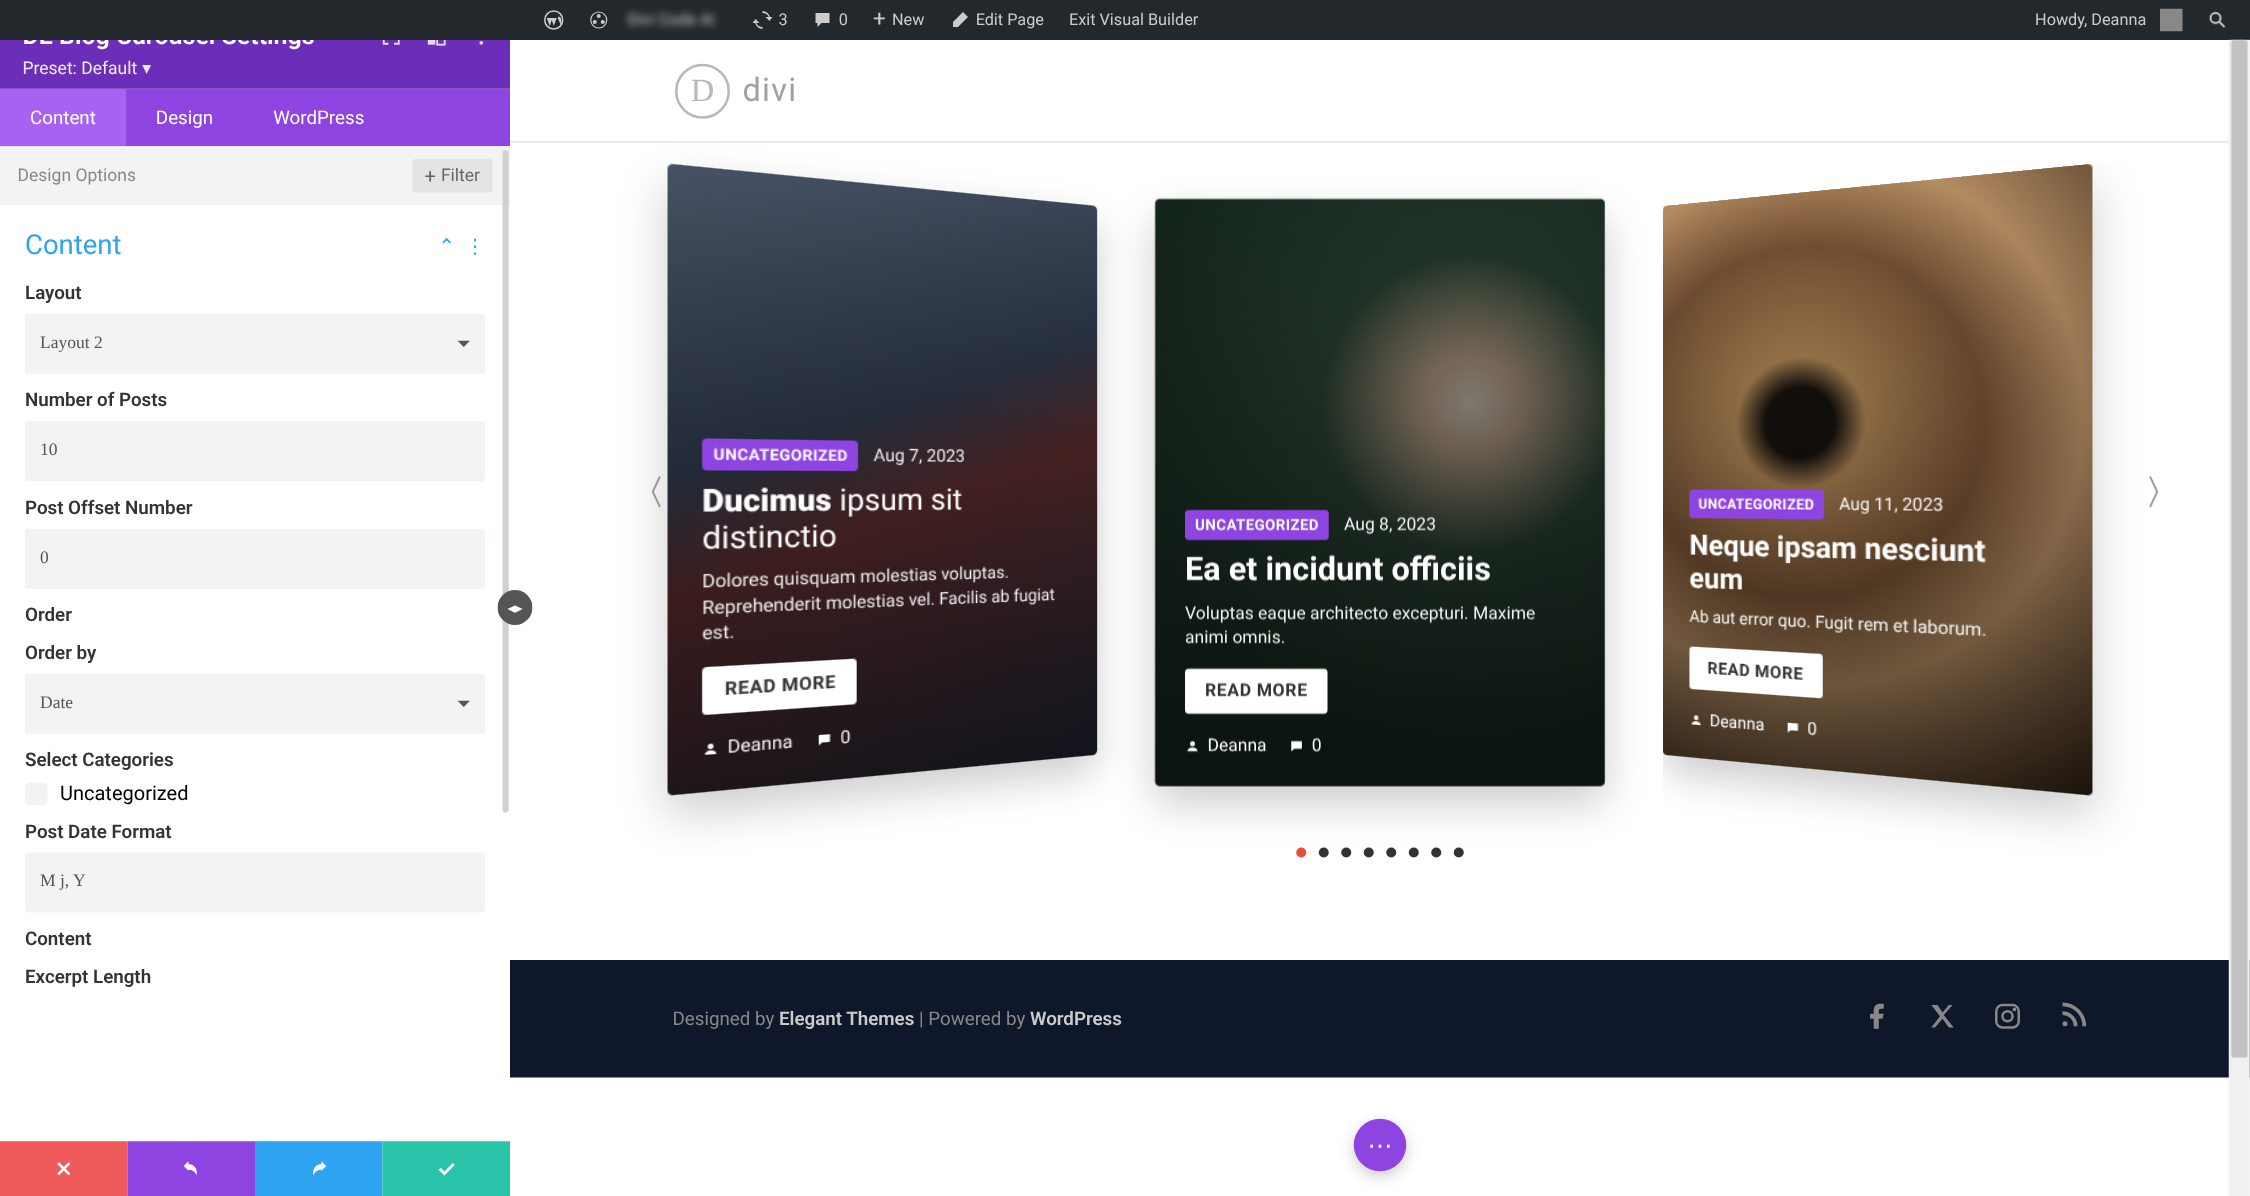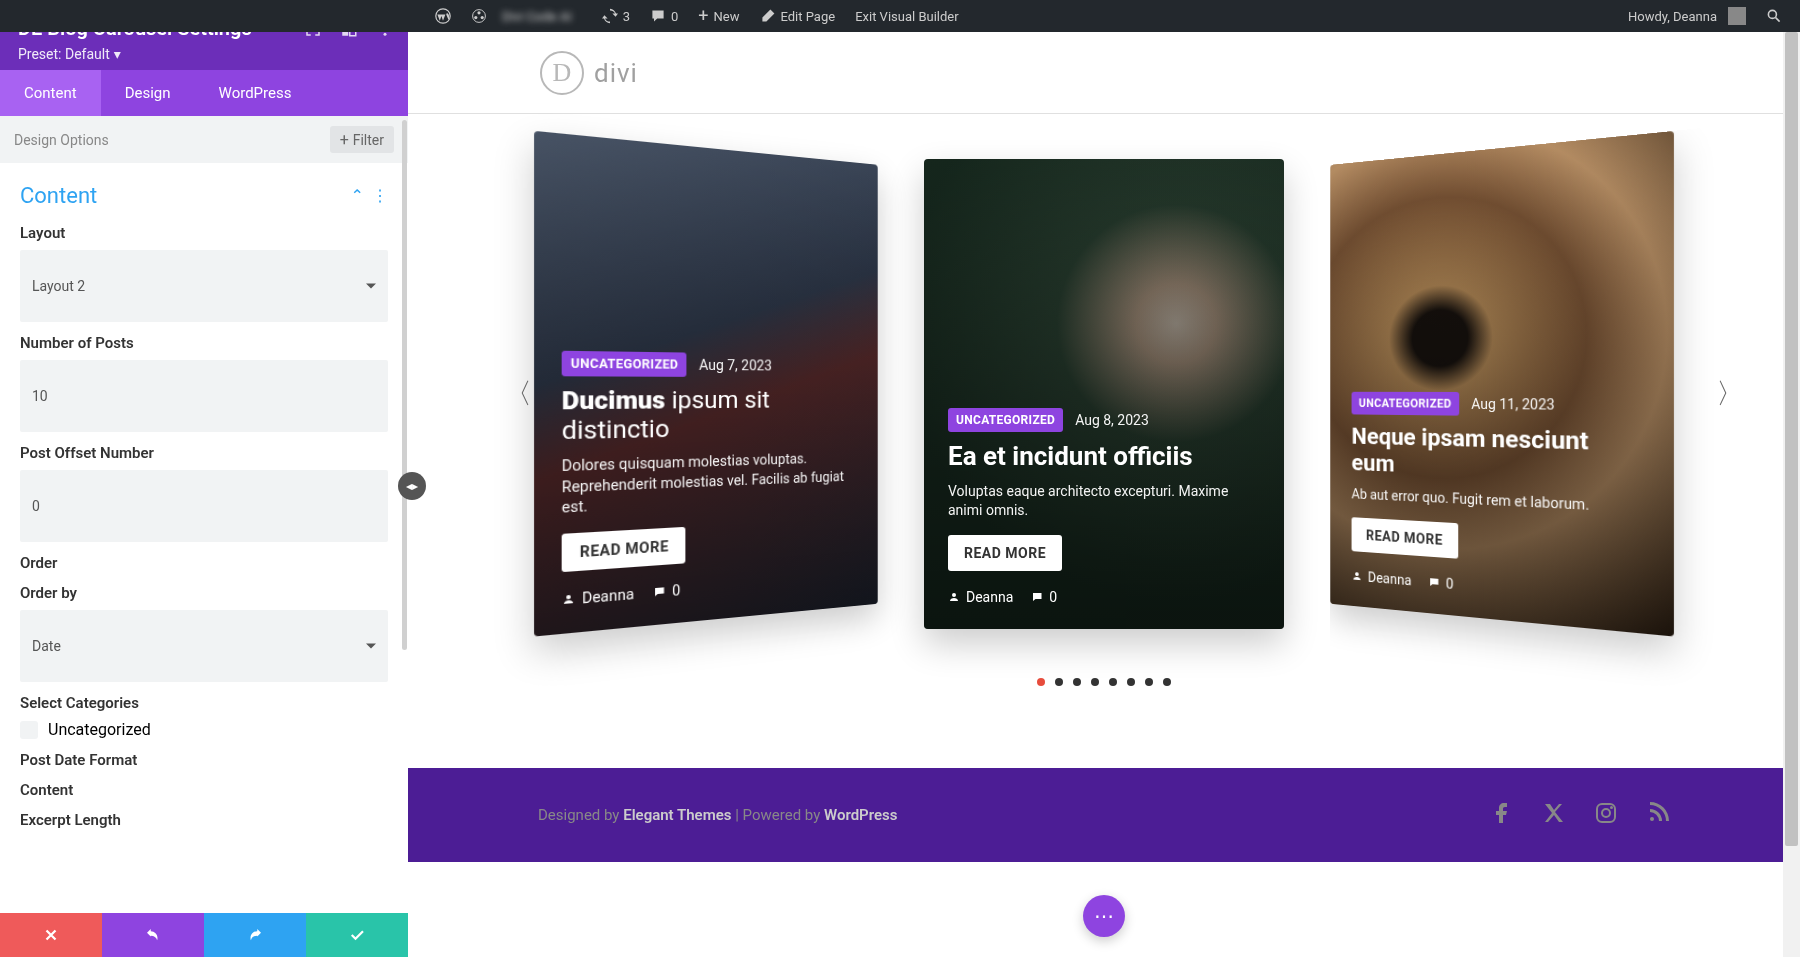--- a/index.html
+++ b/index.html
@@ -30,21 +30,21 @@
 .panel-search { display:flex; align-items:center; background:#f1f3f4; padding:10px 14px; font-size:14px; color:#888; justify-content:space-between; }
 .filter-btn { display:flex; align-items:center; gap:4px; color:#666; font-size:14px; background:#e2e4e6; padding:4px 10px; border-radius:3px; cursor:pointer; }
 
 .panel-body { flex:1; overflow-y:auto; padding:14px 20px 0 20px; }
 .section-head { display:flex; align-items:center; justify-content:space-between; margin:6px 0 16px 0; }
 .section-title { color:#2ea3f2; font-size:22px; font-weight:400; }
 .section-head .sh-icons { display:flex; align-items:center; gap:8px; color:#2ea3f2; }
 .section-head .sh-icons span { cursor:pointer; }
 
 .field-label { font-size:15px; font-weight:600; color:#333; margin:12px 0 8px 0; }
-.field-select, .field-input { width:100%; background:#f1f3f4; border:none; border-radius:2px; padding:28px 12px; font-size:14px; color:#555; appearance:none; position:relative; }
+.field-select, .field-input { width:100%; background:#f1f3f4; border:none; border-radius:2px; padding:16px 12px; font-size:14px; color:#555; appearance:none; position:relative;font-family:Liberation Serif, serif; }
 .select-wrap { position:relative; }
 .select-wrap::after { content:""; position:absolute; right:12px; top:50%; width:8px; height:8px; border-right:1px solid #888; border-bottom:1px solid #888; border-top:1px solid #888; border-left:1px solid #888; transform:translateY(-50%) rotate(0deg); border-left:none; border-bottom:none; border-top:5px solid #555; border-left:5px solid transparent; border-right:5px solid transparent; border-bottom:none; width:0; height:0; }
 .select-wrap::before { content:""; position:absolute; right:12px; top:35%; width:0; height:0; border-bottom:5px solid #555; border-left:5px solid transparent; border-right:5px solid transparent; }
 
 .checkbox-row { display:flex; align-items:center; gap:10px; margin-top:4px; }
 .checkbox-box { width:18px; height:18px; background:#f1f3f4; border-radius:3px; }
 
 .panel-footer { display:flex; height:44px; }
 .pf-btn { flex:1; display:flex; align-items:center; justify-content:center; color:#fff; cursor:pointer; }
 .pf-cancel { background:#ef5a5a; }
@@ -89,21 +89,21 @@
 .card.right .card-title { font-size:24px; }
 
 .bg1 { background:linear-gradient(rgba(30,40,60,.3),rgba(30,40,60,.3)),linear-gradient(160deg,#6b7a8f 0%,#3e4a5e 40%,#87352e 55%,#2a3140 100%); }
 .bg2 { background:linear-gradient(rgba(20,40,30,.25),rgba(20,40,30,.25)),radial-gradient(circle at 70% 35%,#e8d4c5 0%,#c9a992 10%,#2f4636 30%,#1a2e22 70%); }
 .bg3 { background:radial-gradient(circle at 35% 40%,#1a1410 0%,#1a1410 8%,#c79860 15%,#8a5f3c 40%,#d4a574 60%,#3a2818 100%); }
 
 .dots { display:flex; justify-content:center; gap:10px; margin-top:4px; }
 .dot { width:8px; height:8px; border-radius:50%; background:#333; cursor:pointer; }
 .dot.active { background:#e74c3c; }
 
-.site-footer { background:#4c1d95; color:#888; height:94px; display:flex; align-items:center; padding:0 130px; margin-top:82px; justify-content:space-between; }
+.site-footer { background:#0f172a; color:#888; height:94px; display:flex; align-items:center; padding:0 130px; margin-top:82px; justify-content:space-between; }
 .footer-text { font-size:15px; }
 .footer-text .strong { color:#ccc; font-weight:600; }
 .footer-icons { display:flex; gap:28px; }
 .footer-icons svg { width:24px; height:24px; fill:#888; cursor:pointer; }
 
 .fab { position:absolute; bottom:20px; left:50%; transform:translateX(-50%); width:42px; height:42px; background:#8e44e0; border-radius:50%; display:flex; align-items:center; justify-content:center; color:#fff; font-size:20px; cursor:pointer; z-index:40; box-shadow:0 4px 12px rgba(0,0,0,.2); }
 
 
 .main-scroll { position:absolute; right:0; top:32px; width:17px; bottom:0; background:#f1f1f1; z-index:45; }
 .main-scroll-thumb { position:absolute; top:0; left:2px; right:2px; height:88%; background:#c1c1c1; border-radius:2px; }
@@ -229,20 +229,21 @@
         <div class="field-select">Date</div>
       </div>
 
     <div class="field-label">Select Categories</div>
     <div class="checkbox-row">
       <div class="checkbox-box"></div>
       <span>Uncategorized</span>
     </div>
 
     <div class="field-label">Post Date Format</div>
+    <input class="field-input" value="M j, Y" style="">
 
     <div class="field-label">Content</div>
 
     <div class="field-label">Excerpt Length</div>
   </div>
   <div class="panel-footer">
     <div class="pf-btn pf-cancel">
         <svg viewBox="0 0 24 24">
           <path d="M6 6l12 12M18 6L6 18" stroke="#fff" stroke-width="3" fill="none"></path>
         </svg>

